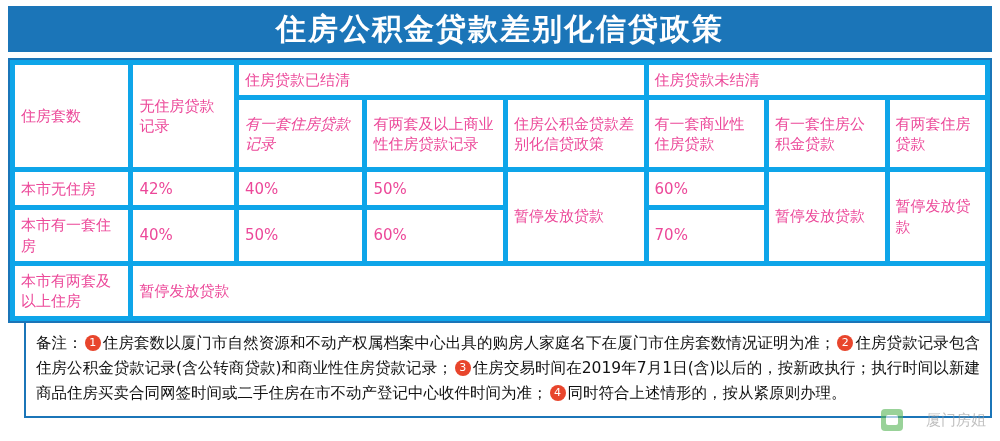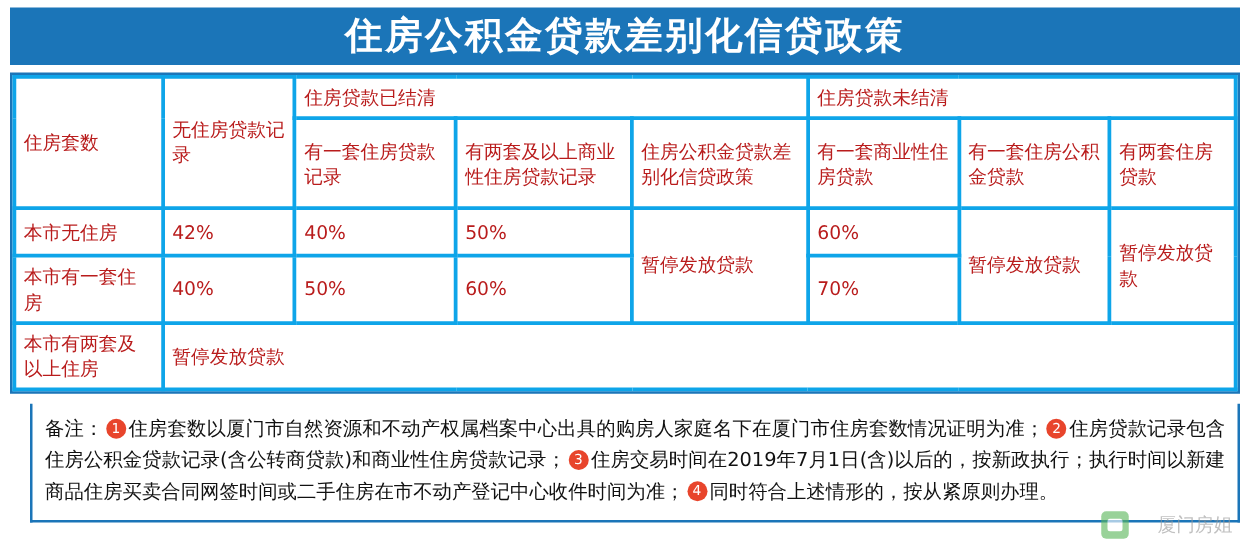--- a/index.html
+++ b/index.html
@@ -37,29 +37,29 @@
     left:8px; top:58px; right:8px;
     border:2px solid #1b75b8;
     box-sizing:border-box;
   }
   table.grid{
     border-collapse:collapse;
     width:100%;
     table-layout:fixed;
   }
   table.grid td, table.grid th{
-    border:3px solid #0ea5e9;
+    border:5px solid #0ea5e9;
     padding:5px 6px;
     font-size:15px;
     font-weight:normal;
     text-align:left;
     vertical-align:middle;
     line-height:1.35;
     box-sizing:border-box;
-    color:#b91c1c;
+    color:#ec4899;
   }
   table.grid .grp{
     text-align:left;
     vertical-align:middle;
   }
   .c0{width:118px;}
   .c1{width:105px;}
   .c2{width:128px;}
   .c3{width:140px;}
   .c4{width:140px;}
@@ -142,21 +142,21 @@
           <col class="c7">
       </colgroup>
       <tbody>
         <tr>
           <td rowspan="2" class="grp" style="height:48px;">住房套数</td>
           <td rowspan="2" class="grp">无住房贷款记录</td>
           <td colspan="3">住房贷款已结清</td>
           <td colspan="3">住房贷款未结清</td>
         </tr>
         <tr>
-          <td style="height:72px;">有一套住房贷款记录</td>
+          <td style="height:72px;font-style:italic;">有一套住房贷款记录</td>
           <td>有两套及以上商业性住房贷款记录</td>
           <td>住房公积金贷款差别化信贷政策</td>
           <td>有一套商业性住房贷款</td>
           <td>有一套住房公积金贷款</td>
           <td>有两套住房贷款</td>
         </tr>
 
         <tr>
           <td style="height:38px;">本市无住房</td>
           <td class="valcell">42%</td>

